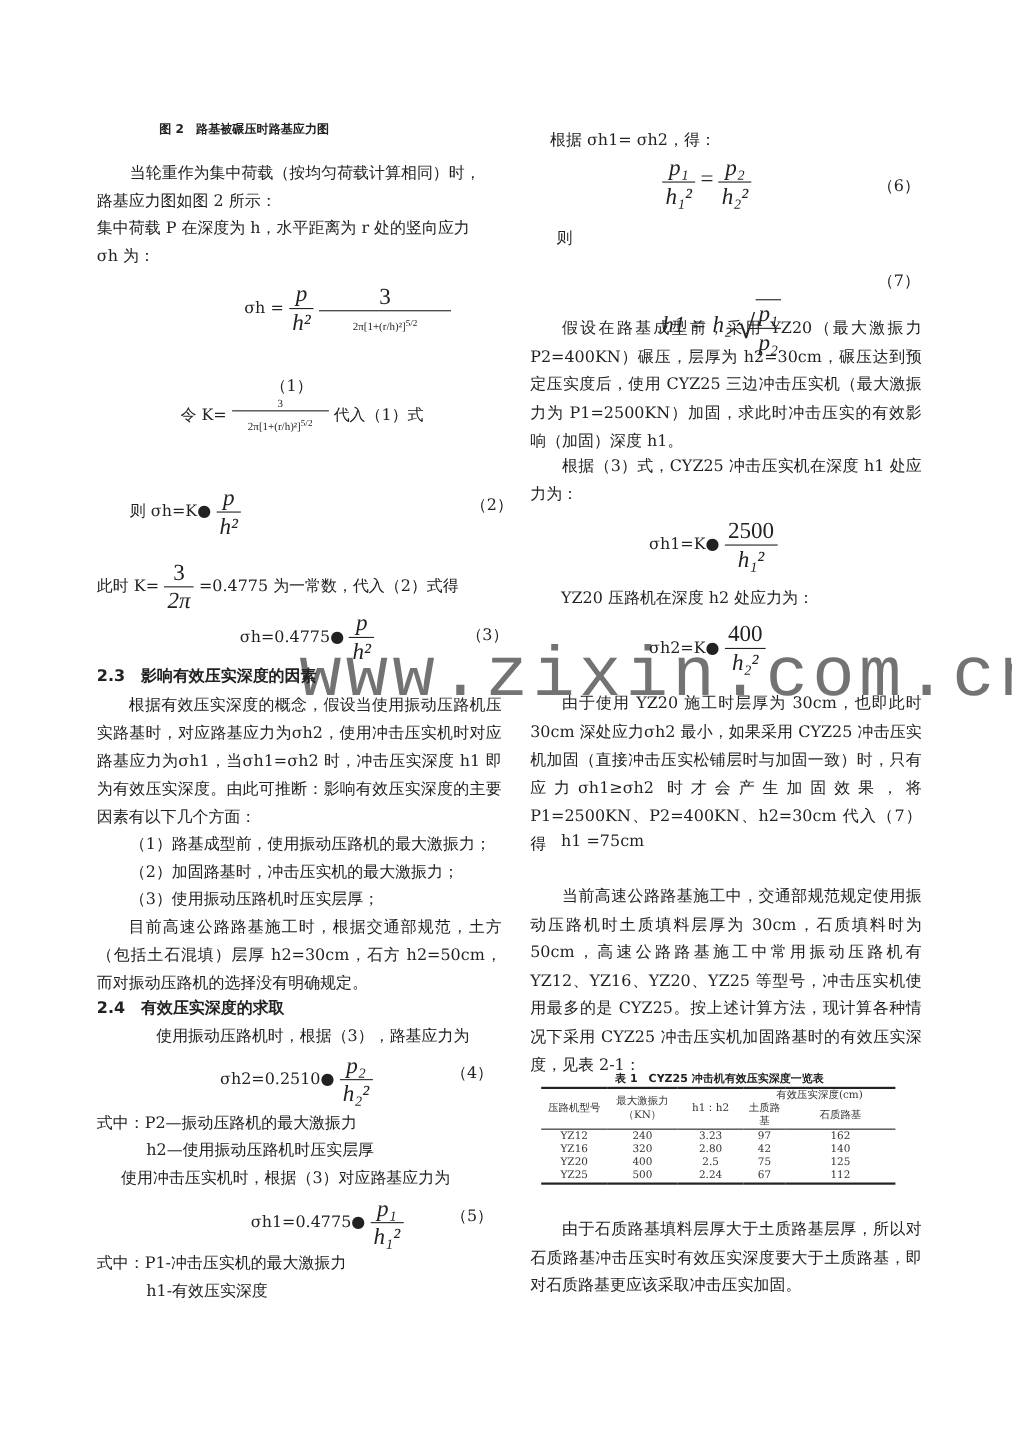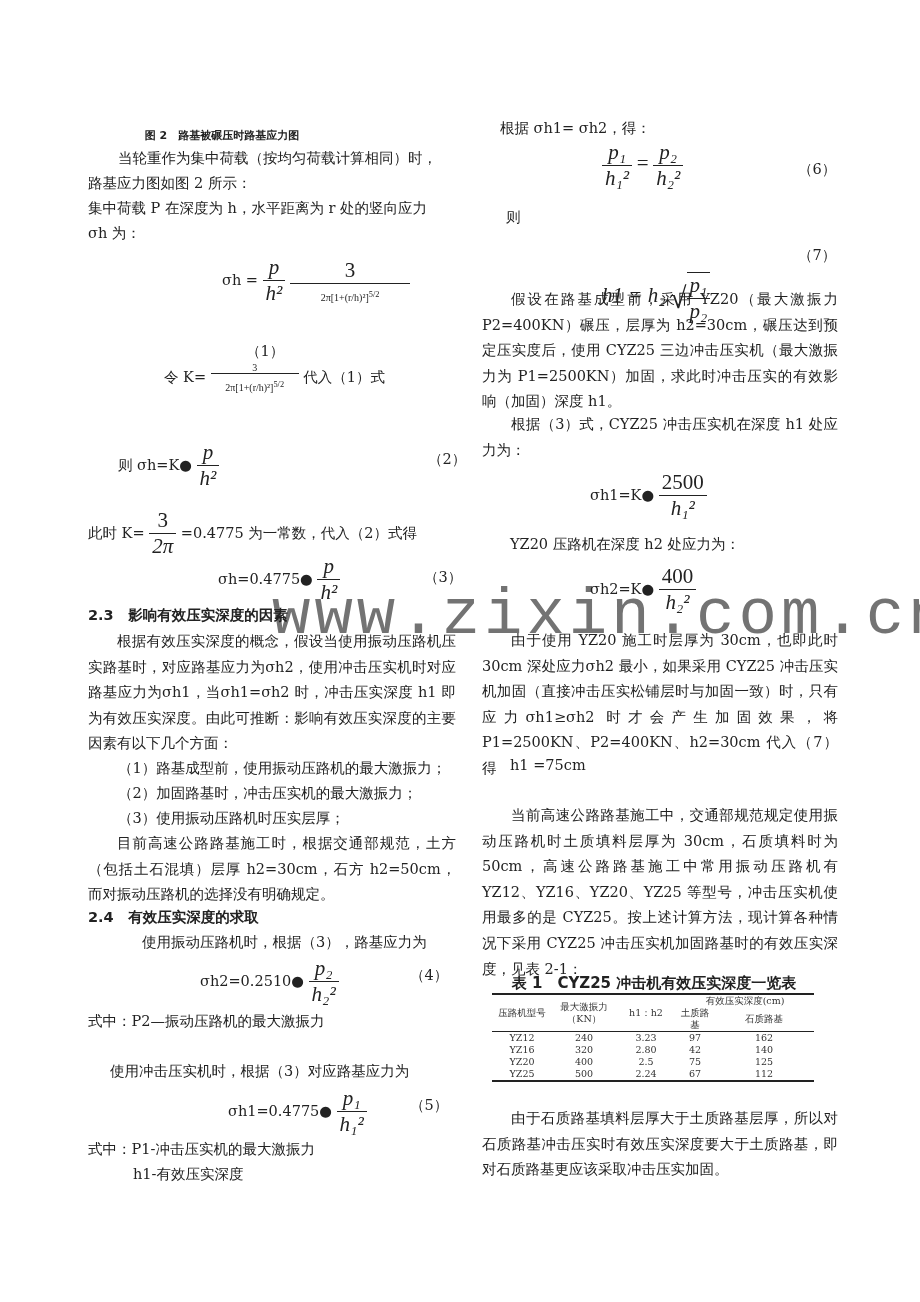--- a/index.html
+++ b/index.html
@@ -15,41 +15,41 @@
     font-size: 64px; color: #737373; letter-spacing: 4px;
     pointer-events: none; z-index: 0;
   }
   .t {
     position: absolute; font-size: 14.5px; line-height: 25px; white-space: nowrap;
   }
   .p { font-size: 14.5px; line-height: 25.6px; text-align: justify; }
   .indent { text-indent: 29px; }
   .fig-caption {
     position: absolute; left: 92px; top: 110px; width: 260px; text-align: center;
-    font-family: "DejaVu Sans", sans-serif; font-size: 11px; font-weight: bold; margin-top: 18px;
+    font-family: "DejaVu Sans", sans-serif; font-size: 11px; font-weight: bold;
   }
   .heading {
     font-family: "DejaVu Sans", sans-serif; font-size: 14.5px; font-weight: bold;
   }
   .eqnum { position: absolute; font-size: 14.5px; }
   .i { font-style: italic; font-family: "Liberation Serif", serif; }
   .frac { display: inline-block; vertical-align: middle; text-align: center; }
   .frac .num { display: block; border-bottom: 1px solid #222; padding: 0 3px; }
   .frac .den { display: block; padding: 0 3px; }
   .big { font-family: "Liberation Serif", serif; font-size: 21px; }
   .small { font-family: "Liberation Serif", serif; font-size: 10px; }
   table.t1 {
     border-collapse: collapse; font-size: 9.5px; width: 322px;
     font-family: "DejaVu Serif", serif; color: #333;
   }
   table.t1 td, table.t1 th { font-weight: normal; text-align: center; padding: 0 2px; line-height: 12px; }
   table.t1 thead tr:first-child th { border-top: 2px solid #222; }
   table.t1 tbody tr:first-child td { border-top: 1.5px solid #222; }
   table.t1 tbody tr:last-child td { border-bottom: 2px solid #222; }
-  .tbl-title { font-family: "DejaVu Sans", sans-serif; font-weight: bold; font-size: 15px; text-align: center; }
+  .tbl-title { font-family: "DejaVu Sans", sans-serif; font-weight: bold; font-size: 10px; text-align: center; }
 </style>
 </head>
 <body>
 
 <div class="page">
 
   <div class="watermark">www.zixin.com.cn</div>
 
   <div class="fig-caption">图 2　路基被碾压时路基应力图</div>
 
@@ -125,20 +125,21 @@
   <div class="t" style="left:200px; top:956px; line-height:normal;">
     <span>σh2=0.2510●</span>
     <span class="frac">
       <span class="num i big">p₂</span>
       <span class="den i big">h₂²</span>
     </span>
   </div>
   <div class="eqnum" style="left:410px; top:966px;">（4）</div>
 
   <div class="t" style="left:88px; top:1009px;">式中：P2—振动压路机的最大激振力</div>
+  <div class="t" style="left:133px; top:1034px;">h2—使用振动压路机时压实层厚</div>
   <div class="t" style="left:110px; top:1059px;">使用冲击压实机时，根据（3）对应路基应力为</div>
 
   <div class="t" style="left:200px; top:1086px; line-height:normal;margin-left:28px;">
     <span>σh1=0.4775●</span>
     <span class="frac">
       <span class="num i big">p₁</span>
       <span class="den i big">h₁²</span>
     </span>
   </div>
   <div class="eqnum" style="left:410px; top:1096px;">（5）</div>

